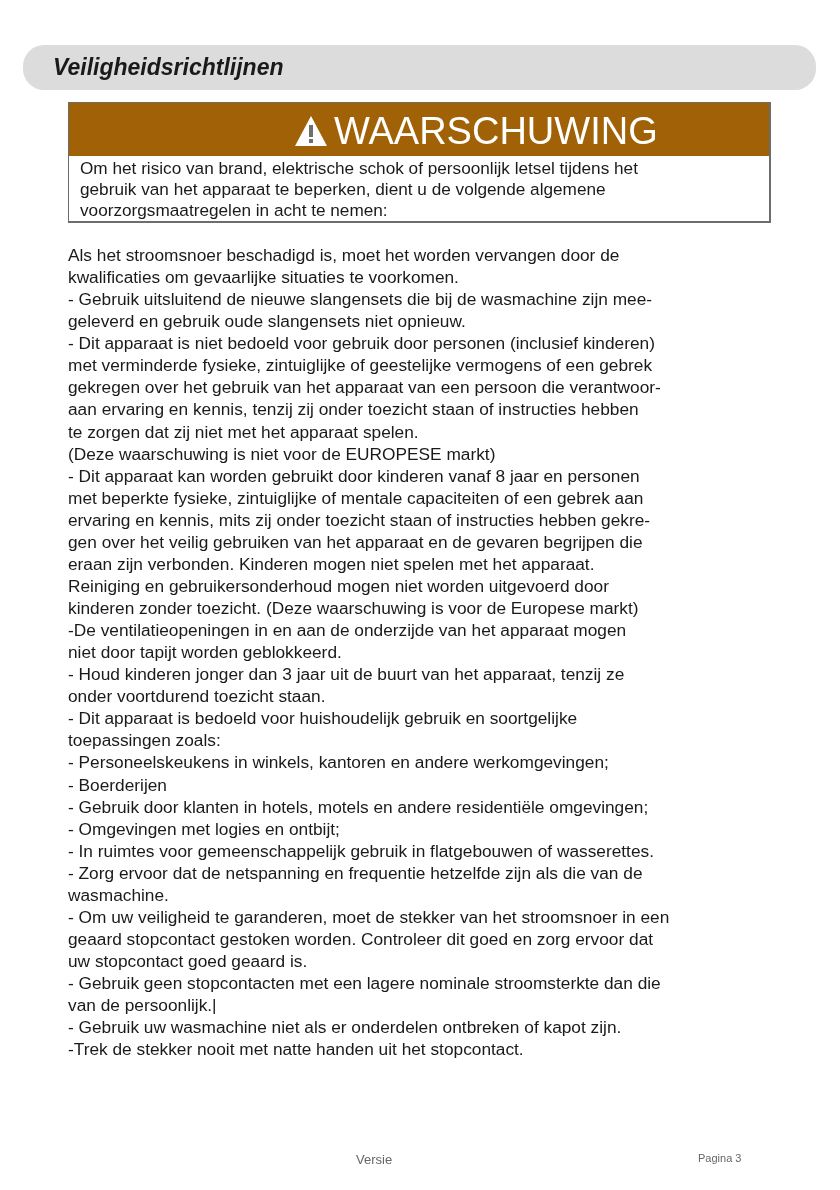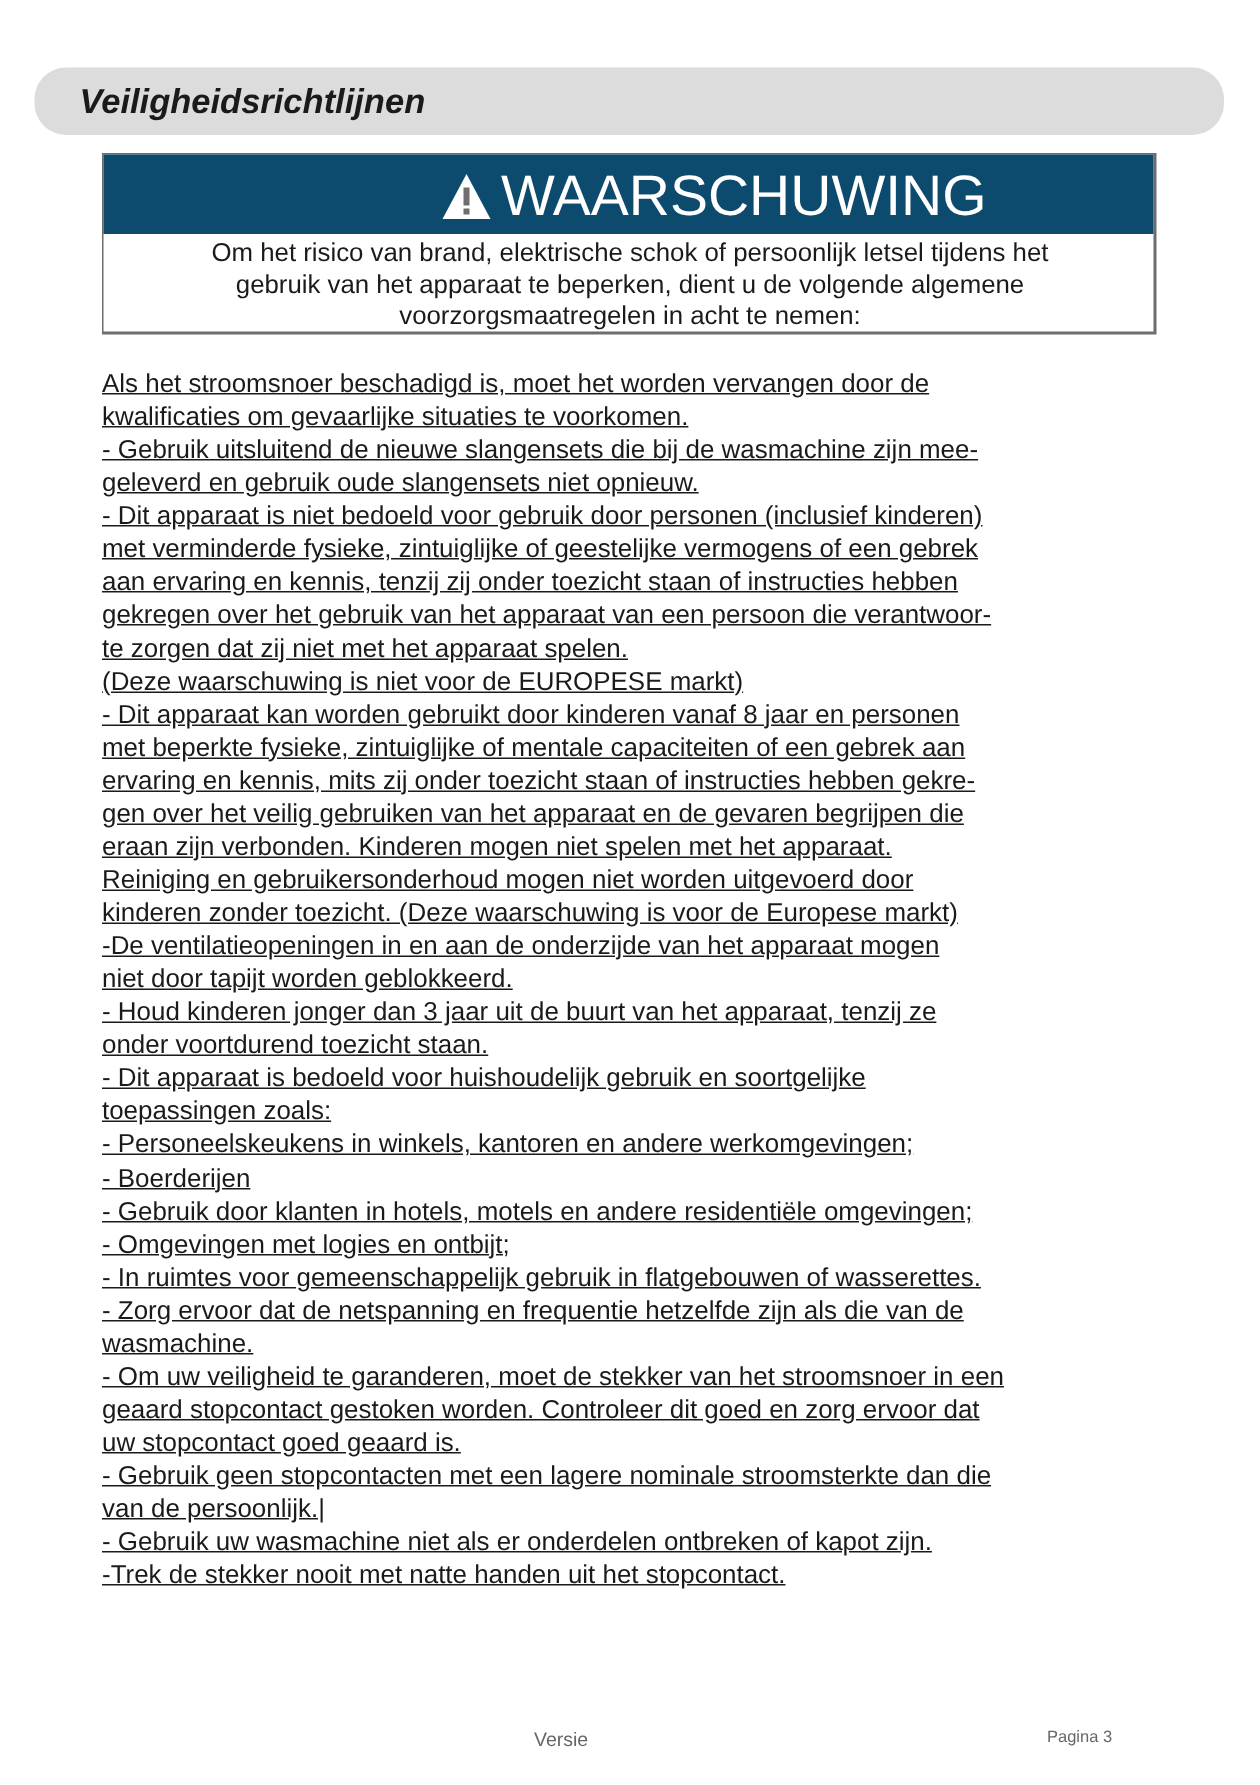--- a/index.html
+++ b/index.html
@@ -17,37 +17,37 @@
     font-size: 23px; font-weight: bold; font-style: italic; color: #1a1a1a;
     letter-spacing: 0px;
   }
   .warning-box {
     position: absolute; left: 68px; top: 102px; width: 700px; height: 118px;
     border: 1.5px solid #6d6d6d; border-right-width: 2px; border-bottom-width: 2px;
     background: #ffffff;
   }
   .warning-band {
     position: absolute; left: 0; top: 0; right: 0; height: 53px;
-    background: #0c4a6e;
+    background: #a16207;
     text-align: center;
   }
   .warning-heading {
     position: absolute; left: 225px; top: 8px;
     display: flex; align-items: center; color: #ffffff;
     font-size: 38px; line-height: 40px; font-weight: normal;
   }
   .warning-icon { width: 34px; height: 32px; margin-right: 6px; display: block; }
   .warning-text {
     position: absolute; left: 11px; top: 55px; width: 680px;
-    font-size: 17.2px; line-height: 21px; color: #1a1a1a; text-align: center;
+    font-size: 17.2px; line-height: 21px; color: #1a1a1a;
   }
   .warning-text div { white-space: nowrap; }
   .body-text {
     position: absolute; left: 68px; top: 244px; width: 720px;
-    font-size: 17.3px; line-height: 22.06px; color: #1a1a1a; text-decoration: underline;
+    font-size: 17.3px; line-height: 22.06px; color: #1a1a1a;
   }
   .body-text .line { white-space: nowrap; }
   .footer-version {
     position: absolute; left: 356px; top: 1152px;
     font-size: 13px; color: #666666;
   }
   .footer-page {
     position: absolute; left: 698px; top: 1152px;
     font-size: 11px; color: #666666;
   }
@@ -77,22 +77,22 @@
   </div>
 </div>
 
 <div class="body-text">
   <div class="line">Als het stroomsnoer beschadigd is, moet het worden vervangen door de</div>
   <div class="line">kwalificaties om gevaarlijke situaties te voorkomen.</div>
   <div class="line">- Gebruik uitsluitend de nieuwe slangensets die bij de wasmachine zijn mee-</div>
   <div class="line">geleverd en gebruik oude slangensets niet opnieuw.</div>
   <div class="line">- Dit apparaat is niet bedoeld voor gebruik door personen (inclusief kinderen)</div>
   <div class="line">met verminderde fysieke, zintuiglijke of geestelijke vermogens of een gebrek</div>
+  <div class="line">gekregen over het gebruik van het apparaat van een persoon die verantwoor-</div>
   <div class="line">aan ervaring en kennis, tenzij zij onder toezicht staan of instructies hebben</div>
-  <div class="line">gekregen over het gebruik van het apparaat van een persoon die verantwoor-</div>
   <div class="line">te zorgen dat zij niet met het apparaat spelen.</div>
   <div class="line">(Deze waarschuwing is niet voor de EUROPESE markt)</div>
   <div class="line">- Dit apparaat kan worden gebruikt door kinderen vanaf 8 jaar en personen</div>
   <div class="line">met beperkte fysieke, zintuiglijke of mentale capaciteiten of een gebrek aan</div>
   <div class="line">ervaring en kennis, mits zij onder toezicht staan of instructies hebben gekre-</div>
   <div class="line">gen over het veilig gebruiken van het apparaat en de gevaren begrijpen die</div>
   <div class="line">eraan zijn verbonden. Kinderen mogen niet spelen met het apparaat.</div>
   <div class="line">Reiniging en gebruikersonderhoud mogen niet worden uitgevoerd door</div>
   <div class="line">kinderen zonder toezicht. (Deze waarschuwing is voor de Europese markt)</div>
   <div class="line">-De ventilatieopeningen in en aan de onderzijde van het apparaat mogen</div>

